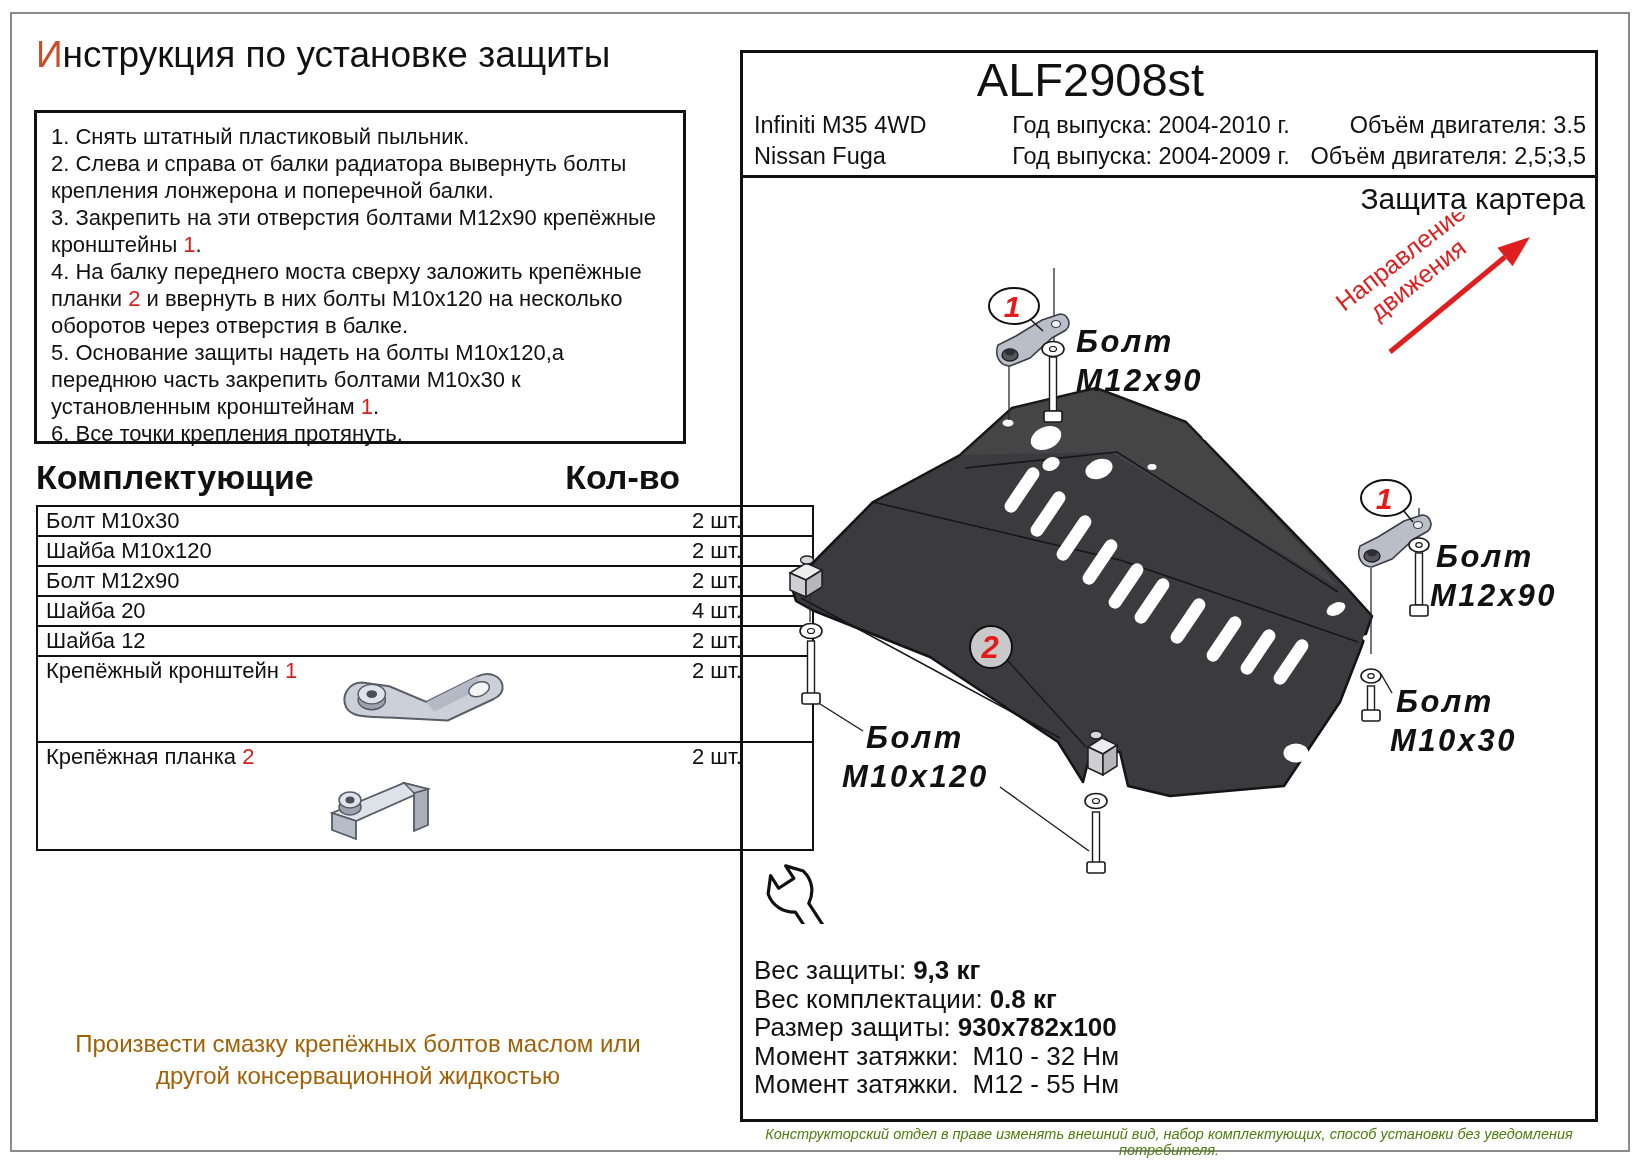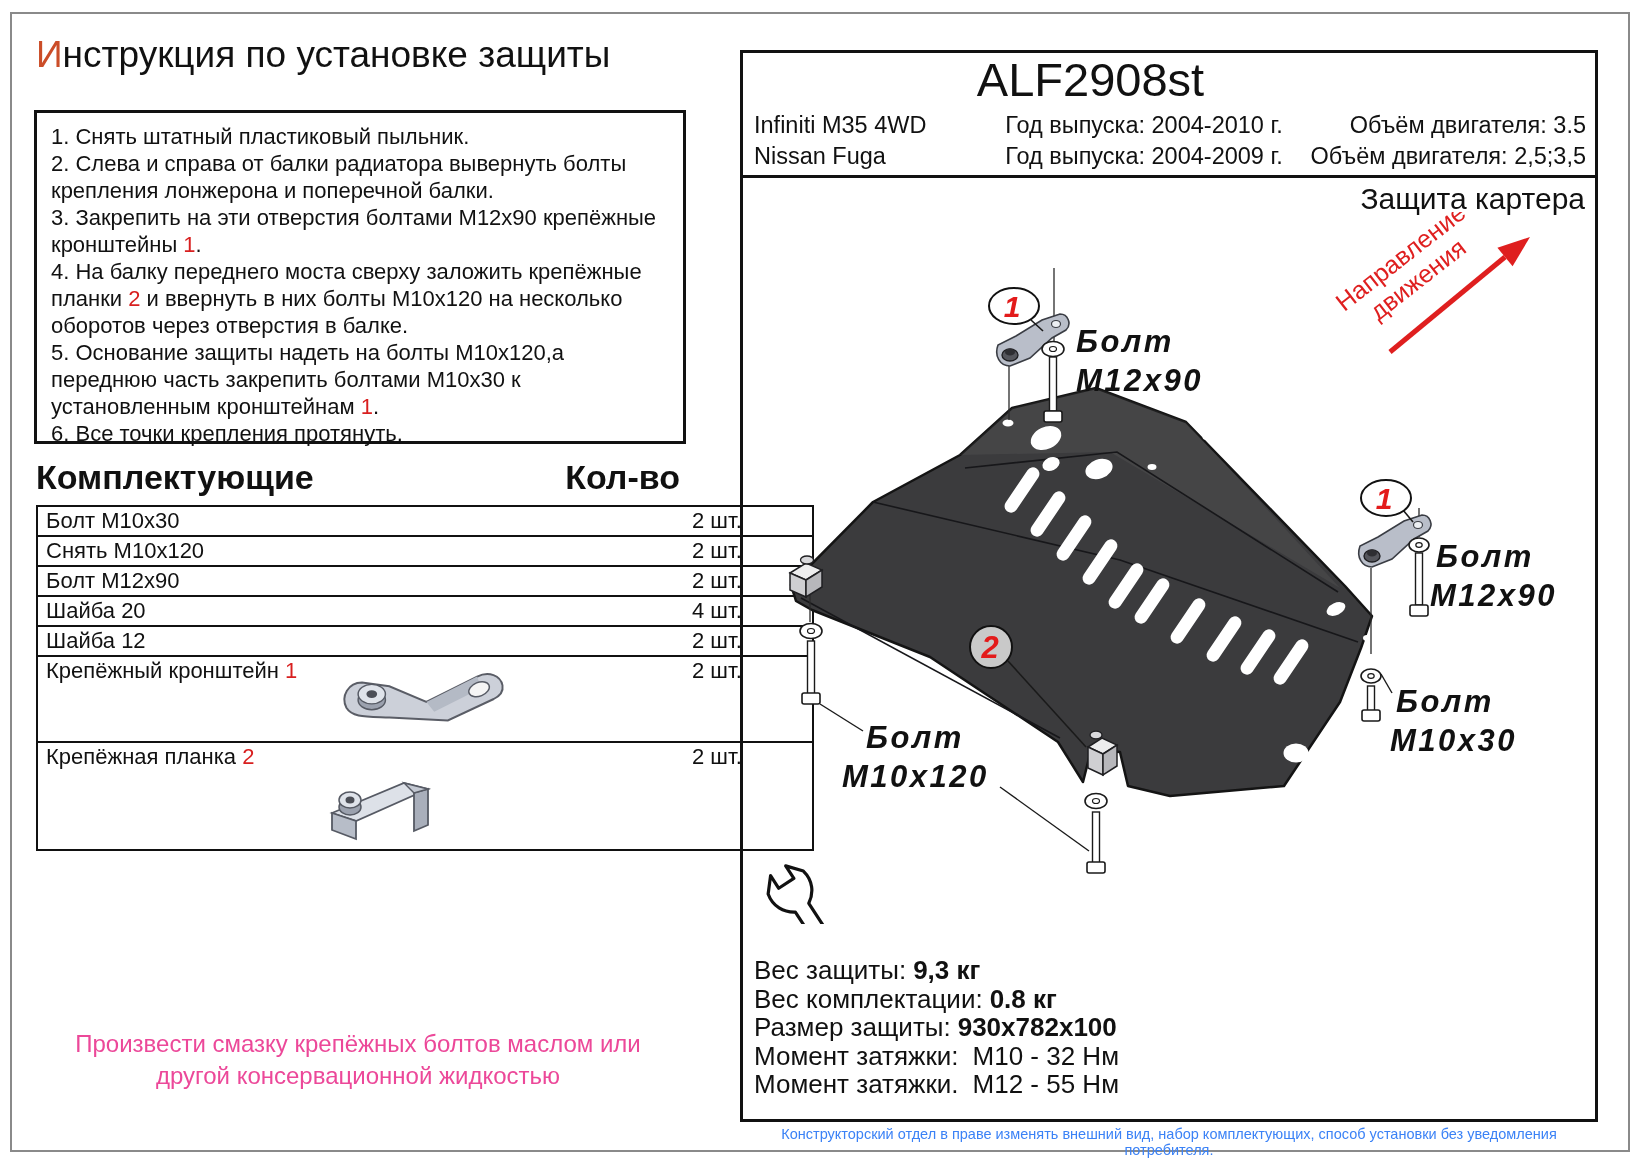--- a/index.html
+++ b/index.html
@@ -19,39 +19,39 @@
   #comp-table{left:36px;top:505px;width:778px;border-collapse:collapse;font-size:22px;}
   #comp-table{border:2px solid #111;}
   #comp-table td{border-top:2px solid #111;padding:1px 8px;vertical-align:top;}
   #comp-table tr.r0 td{border-top:none;}
   #comp-table td.qty{width:112px;}
   #comp-table tr.std td{height:24px;}
   #comp-table tr.tall1 td{height:82px;}
   #comp-table tr.tall2 td{height:104px;}
   #comp-table td.namecell{position:relative;}
   .part-img{position:absolute;}
-  #lube-note{left:38px;top:1028px;width:640px;text-align:center;color:#ec4899;
+  #lube-note{left:38px;top:1028px;width:640px;text-align:center;color:#a16207;
              font-size:24px;line-height:32px;}
   
   #right-panel{left:740px;top:50px;width:852px;height:1066px;border:3px solid #111;}
   #product-code{left:740px;top:52px;width:701px;text-align:center;font-size:47px;}
-  .veh-row{left:754px;width:832px;display:flex;font-size:23.5px;white-space:nowrap;}
+  .veh-row{left:754px;width:832px;display:flex;font-size:23.5px;white-space:nowrap;gap:7px;}
   .veh-row .model{width:240px;text-align:left;}
   .veh-row .years{width:300px;text-align:center;}
   .veh-row .engine{flex:1;text-align:right;}
   #veh-1{top:112px;}
   #veh-2{top:143px;}
   #header-divider{left:740px;top:175px;width:858px;height:0;border-top:3px solid #111;}
   #diagram-title{left:727px;top:182px;width:858px;text-align:right;font-size:30px;}
   #diagram-svg{left:742px;top:212px;}
   
   #specs{left:754px;top:956px;font-size:26px;line-height:28.5px;white-space:nowrap;}
   .spec-value{margin-left:7px;font-weight:bold;margin-top:20px;}
   .spec-value.plain{font-weight:normal;margin-left:14px;}
-  #footer-note{left:740px;top:1126px;width:858px;text-align:center;font-size:14.5px;color:#3b82f6;}
+  #footer-note{left:740px;top:1126px;width:858px;text-align:center;font-size:14.5px;color:#4d7c0f;font-style:italic;}
   
   .bolt-label{font-family:"Liberation Sans",sans-serif;font-size:31px;font-weight:bold;
               font-style:italic;letter-spacing:2.5px;fill:#111;}
   .callout-num{font-family:"Liberation Sans",sans-serif;font-size:30px;font-weight:bold;
                font-style:italic;fill:#e31b1b;text-anchor:middle;}
   .dir-text{font-family:"Liberation Sans",sans-serif;font-size:25px;fill:#df1f1f;text-anchor:middle;}
 </style>
 </head>
 <body>
 
@@ -74,21 +74,21 @@
     <span>Кол-во</span>
   </div>
 
   <table class="abs" id="comp-table">
     <tbody>
         <tr class="r0 std">
       <td class="namecell"><span>Болт М10х30</span></td>
       <td class="qty">2 шт.</td>
     </tr>
     <tr class="std">
-      <td class="namecell"><span>Снять М10х120</span></td>
+      <td class="namecell"><span>Шайба М10х120</span></td>
       <td class="qty">2 шт.</td>
     </tr>
     <tr class="std">
       <td class="namecell"><span>Болт М12х90</span></td>
       <td class="qty">2 шт.</td>
     </tr>
     <tr class="std">
       <td class="namecell"><span>Шайба 20</span></td>
       <td class="qty">4 шт.</td>
     </tr>

